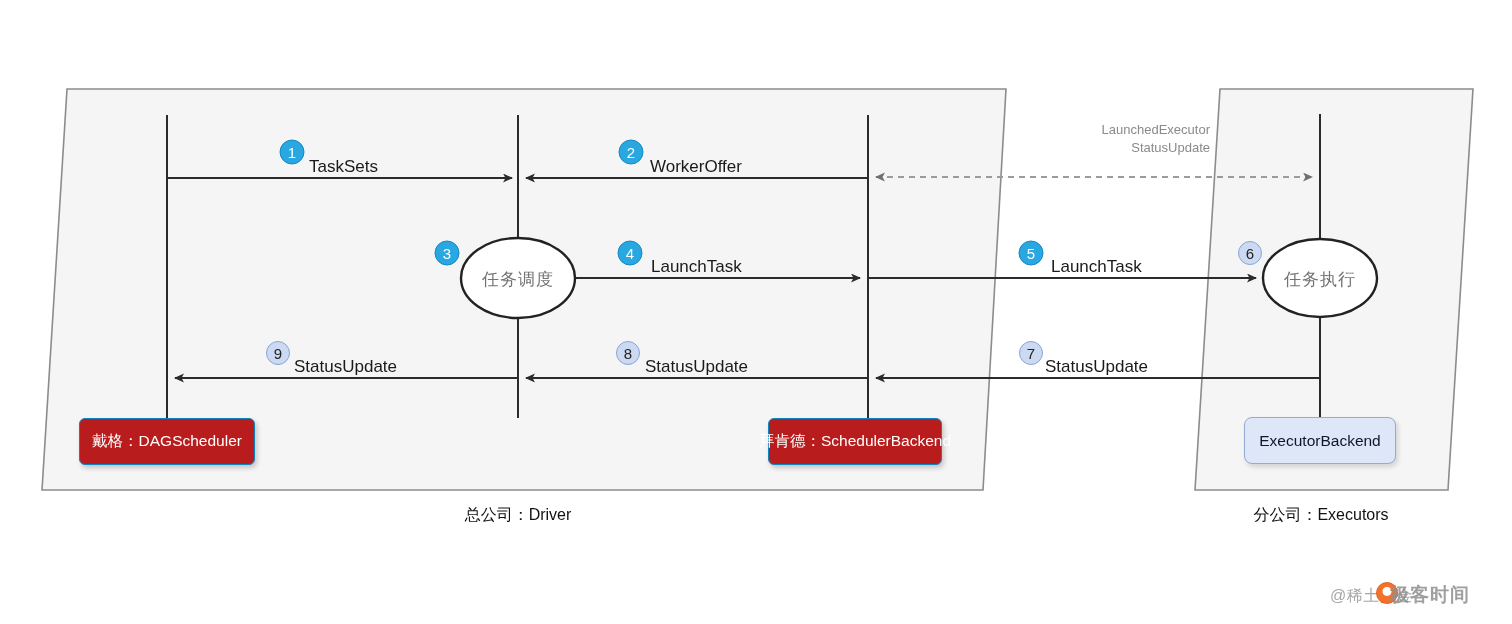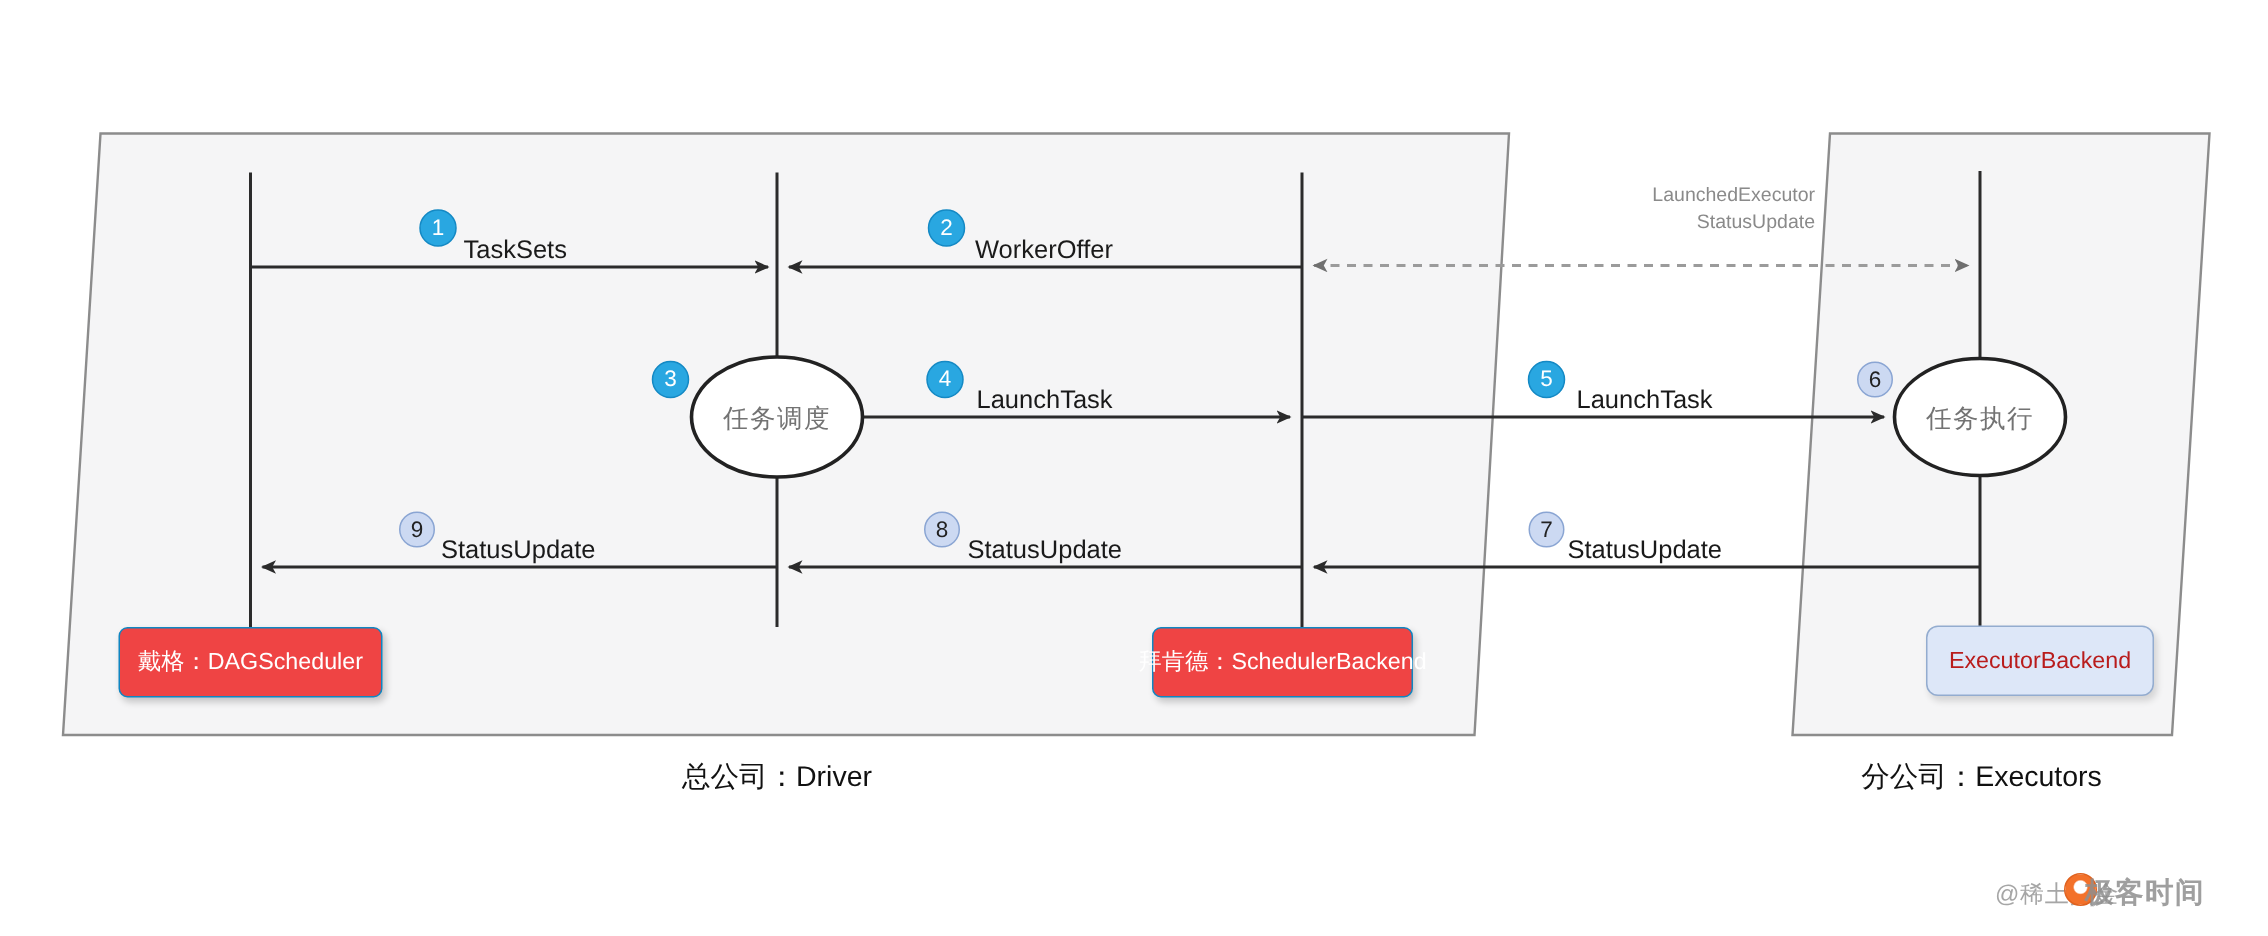--- a/index.html
+++ b/index.html
@@ -32,33 +32,32 @@
     font-size:17px; color:#737373; white-space:nowrap; letter-spacing:1px;
   }
 
   
   .actor-box {
     position:absolute; height:47px; border-radius:6px; box-sizing:border-box;
     display:flex; align-items:center; justify-content:center;
     font-size:15.5px; white-space:nowrap;
   }
   .actor-box.solid {
-    background:#ef4444; border:1px solid #0f86c2; color:#ffffff;
+    background:#b91c1c; border:1px solid #0f86c2; color:#ffffff;
     box-shadow:2px 3px 5px rgba(0,0,0,0.20);
   }
   .actor-box.light {
-    background:#dde7f8; border:1.5px solid #93accf; color:#b91c1c; border-radius:8px;
+    background:#dde7f8; border:1.5px solid #93accf; color:#0f172a; border-radius:8px;
     box-shadow:2px 3px 5px rgba(0,0,0,0.14);
-    margin-left:40px;
   }
 
   
   .panel-label {
     position:absolute; transform:translate(-50%,0);
-    font-size:19px; color:#111111; white-space:nowrap;
+    font-size:16px; color:#111111; white-space:nowrap;
   }
 
   
   .dashed-label {
     position:absolute; width:220px; text-align:right;
     font-size:13px; line-height:17.5px; color:#8a8a8a; white-space:nowrap;
   }
 
   
   .watermark { position:absolute; width:190px; height:42px; }

